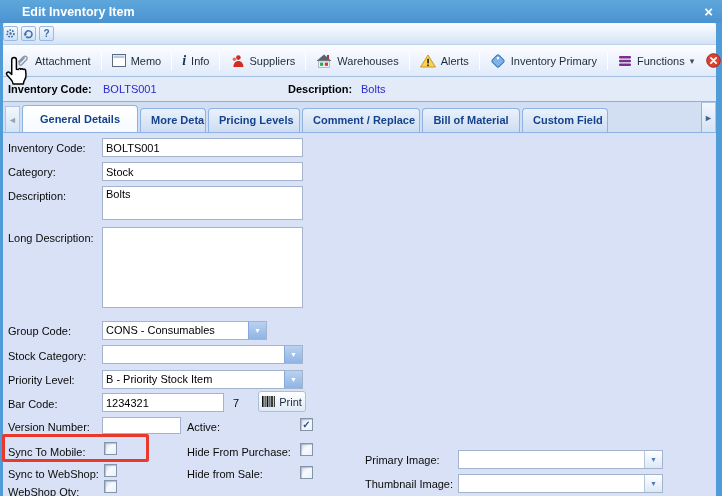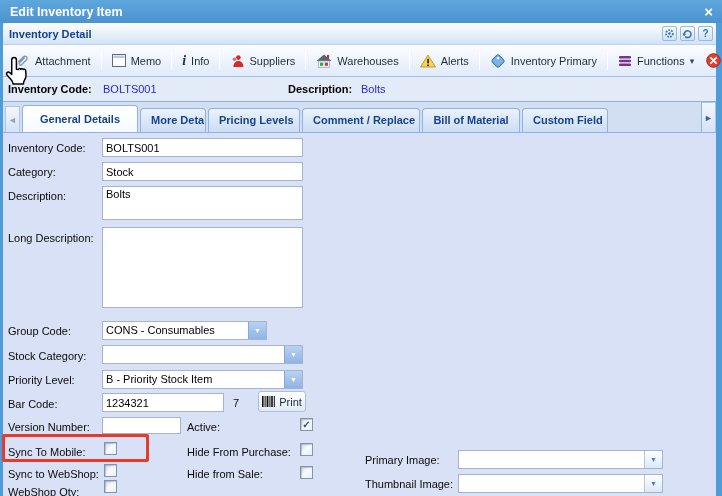--- a/index.html
+++ b/index.html
@@ -2,21 +2,21 @@
 <html><head>
 <meta charset="utf-8">
 <style>
   html,body{margin:0;padding:0;background:#fff;}
   #window{position:relative;width:722px;height:496px;overflow:hidden;
     font-family:"Liberation Sans",sans-serif;font-size:11px;background:#d8e1f5;}
   .abs{position:absolute;}
   
   #titlebar{left:0;top:0;width:722px;height:23px;
     background:linear-gradient(#5ea7dc,#4a93d0);display:flex;align-items:center;}
-  #titlebar .title{color:#fff;font-weight:bold;font-size:12.5px;padding-left:10px;flex:1;}
+  #titlebar .title{color:#fff;font-weight:bold;font-size:12.5px;padding-left:22px;flex:1;}
   #titlebar .x{color:#fff;font-weight:bold;font-size:15px;padding:0 9px;cursor:pointer;line-height:23px;}
   
   .wborder{top:23px;height:473px;background:#4f9cd9;}
   
   #panelhdr{left:3px;top:23px;width:713px;height:22px;border-radius:4px 4px 0 0;
     background:linear-gradient(#fdfeff,#d2e3f6);border-bottom:1px solid #bdd2ec;
     display:flex;align-items:center;box-sizing:border-box;}
   #panelhdr .ptitle{color:#15428b;font-weight:bold;padding-left:6px;flex:1;}
   .hbtn{width:15px;height:15px;margin-right:3px;border:1px solid #9cb9e0;border-radius:2px;
     background:linear-gradient(#f3f8fe,#cfe2f6);display:flex;align-items:center;justify-content:center;
@@ -75,21 +75,20 @@
 <div id="window">
 
   <div id="titlebar" class="abs">
     <span class="title">Edit Inventory Item</span>
     <span class="x">×</span>
   </div>
   <div class="abs wborder" style="left:0;width:3px;"></div>
   <div class="abs wborder" style="left:716px;width:6px;"></div>
 
   <div id="panelhdr" class="abs">
-    <span class="ptitle">Inventory Detail</span>
     <span class="hbtn">
       <svg width="11" height="11">
           <circle cx="5.5" cy="5.5" r="3.4" fill="none" stroke="#3e6eaa" stroke-width="1.7" stroke-dasharray="1.6 1.3"></circle>
           <circle cx="5.5" cy="5.5" r="1.2" fill="#3e6eaa"></circle>
         </svg>
     </span>
     <span class="hbtn">
       <svg width="11" height="11">
           <path d="M2.2 6.4 a3.4 3.4 0 1 1 1 2.2" fill="none" stroke="#3e6eaa" stroke-width="1.5"></path>
           <polygon points="0.6,5.4 4.2,5.8 2.0,8.6" fill="#3e6eaa"></polygon>

